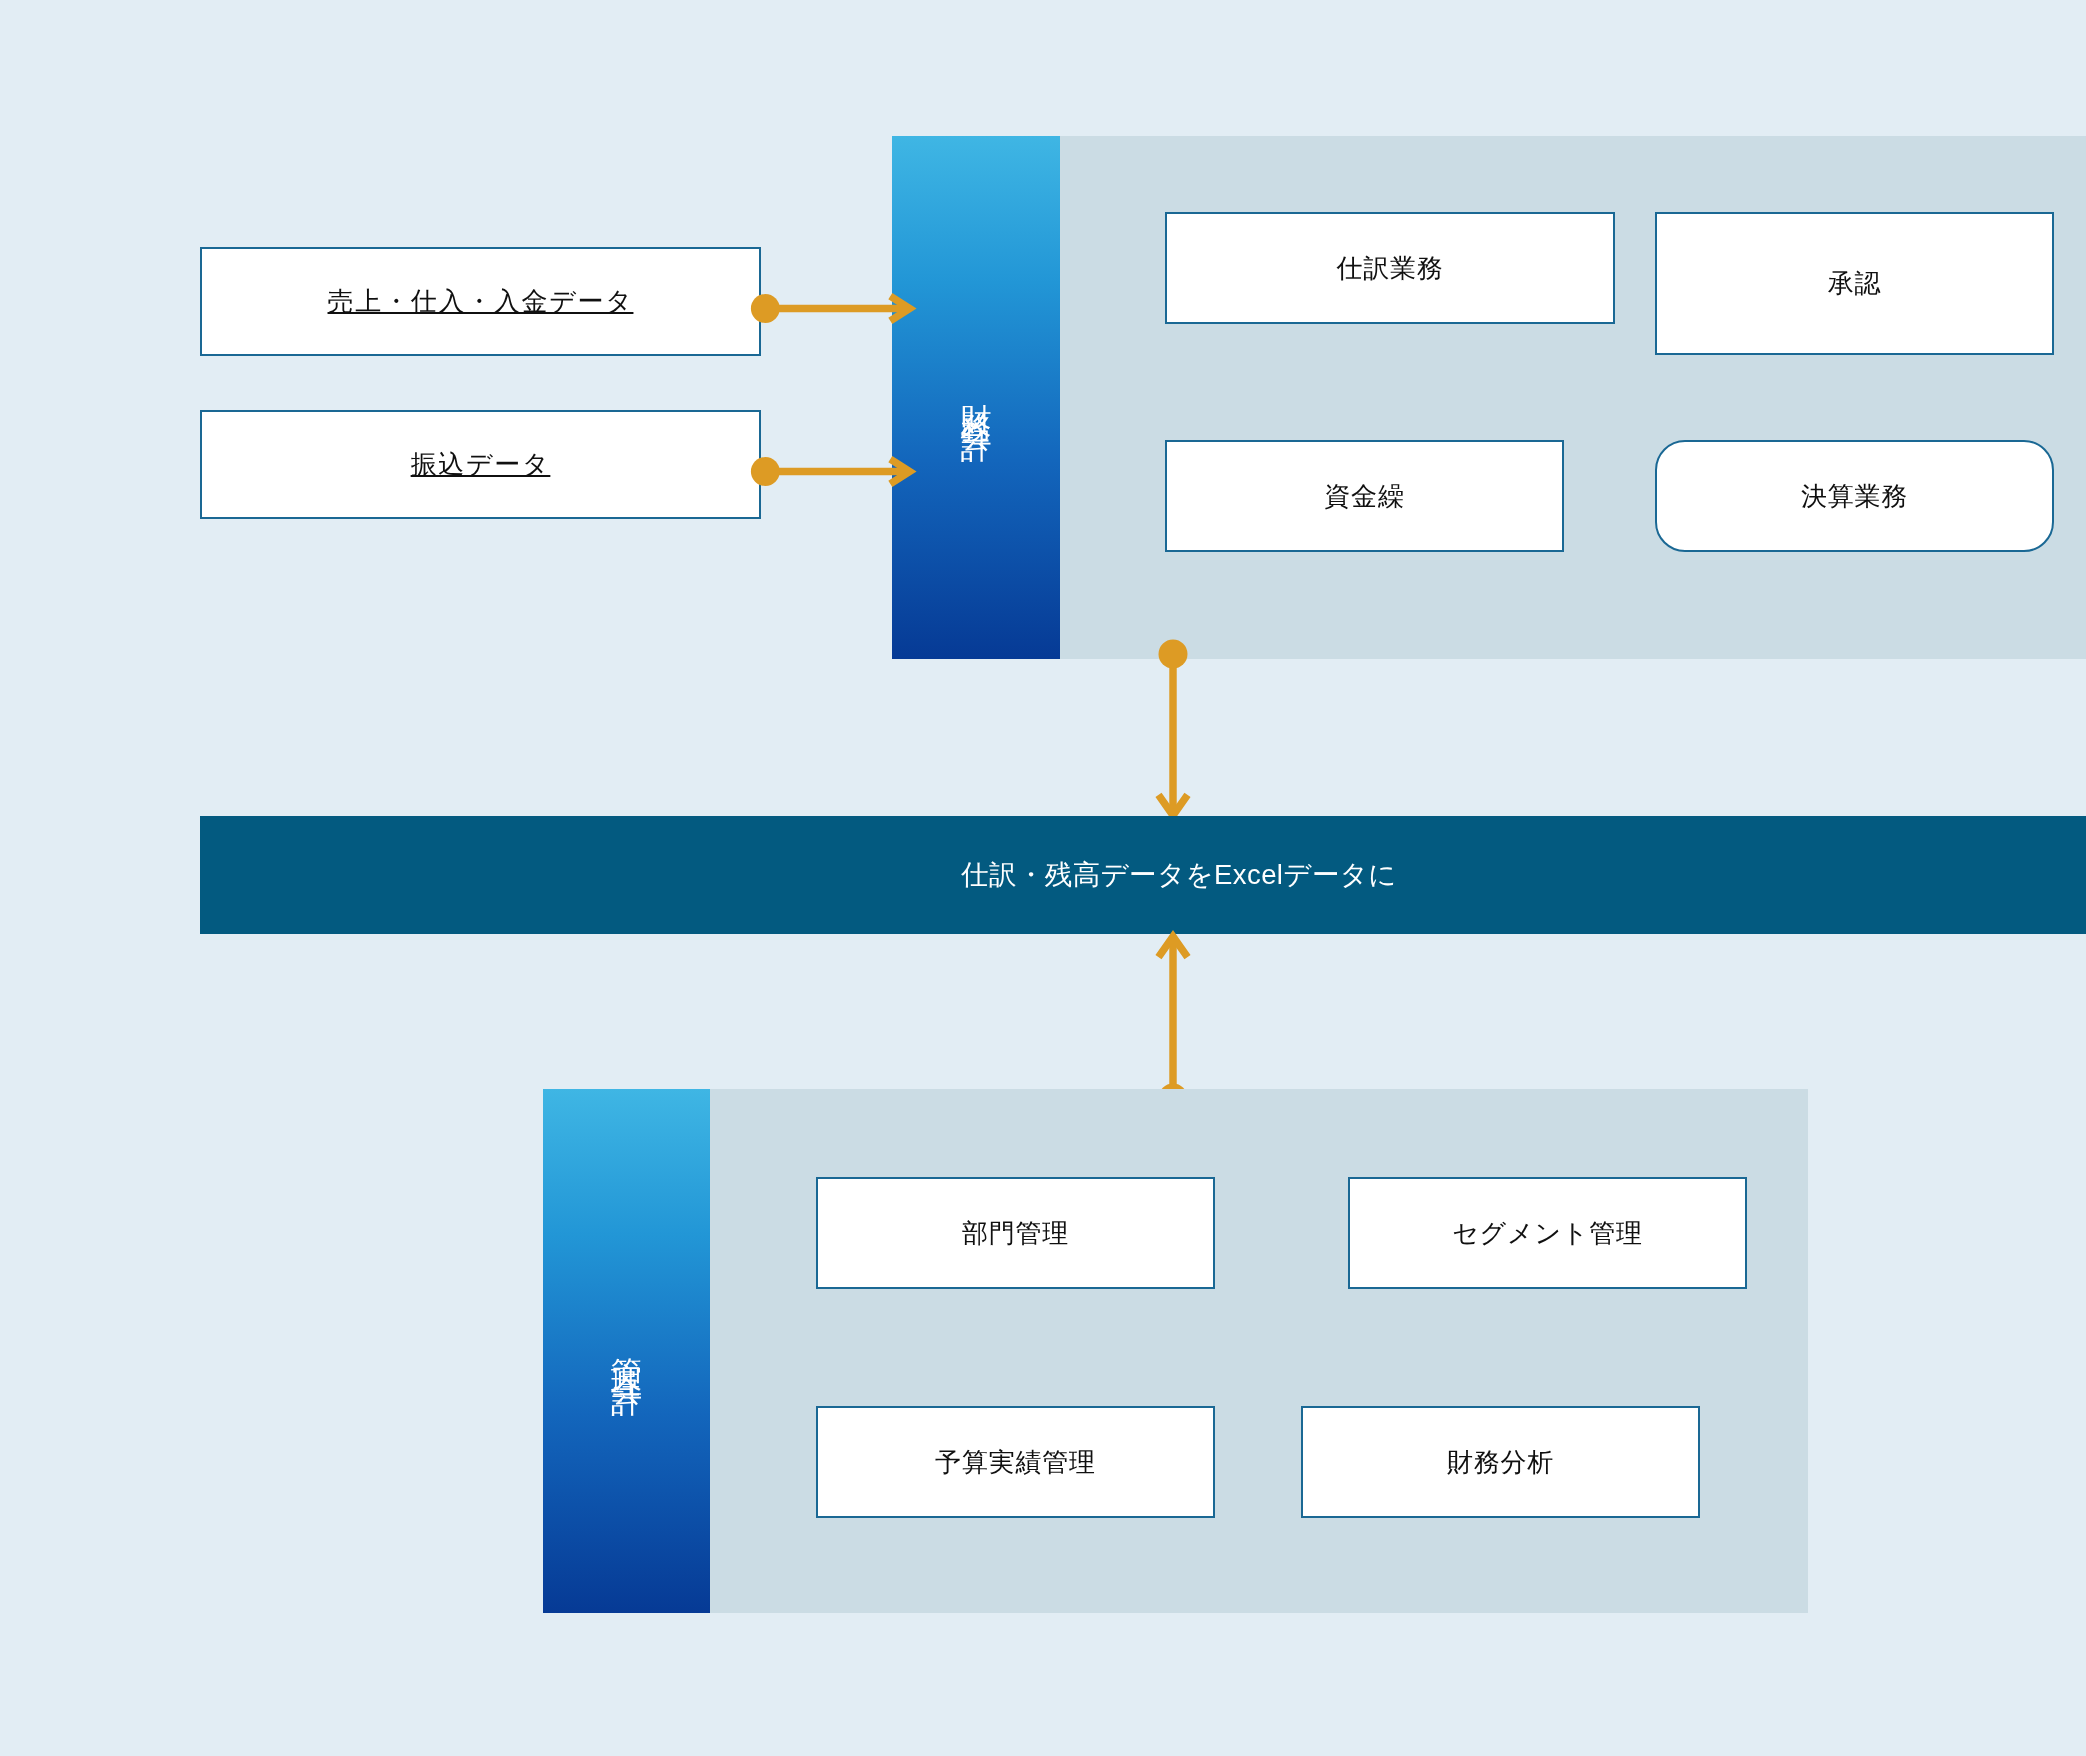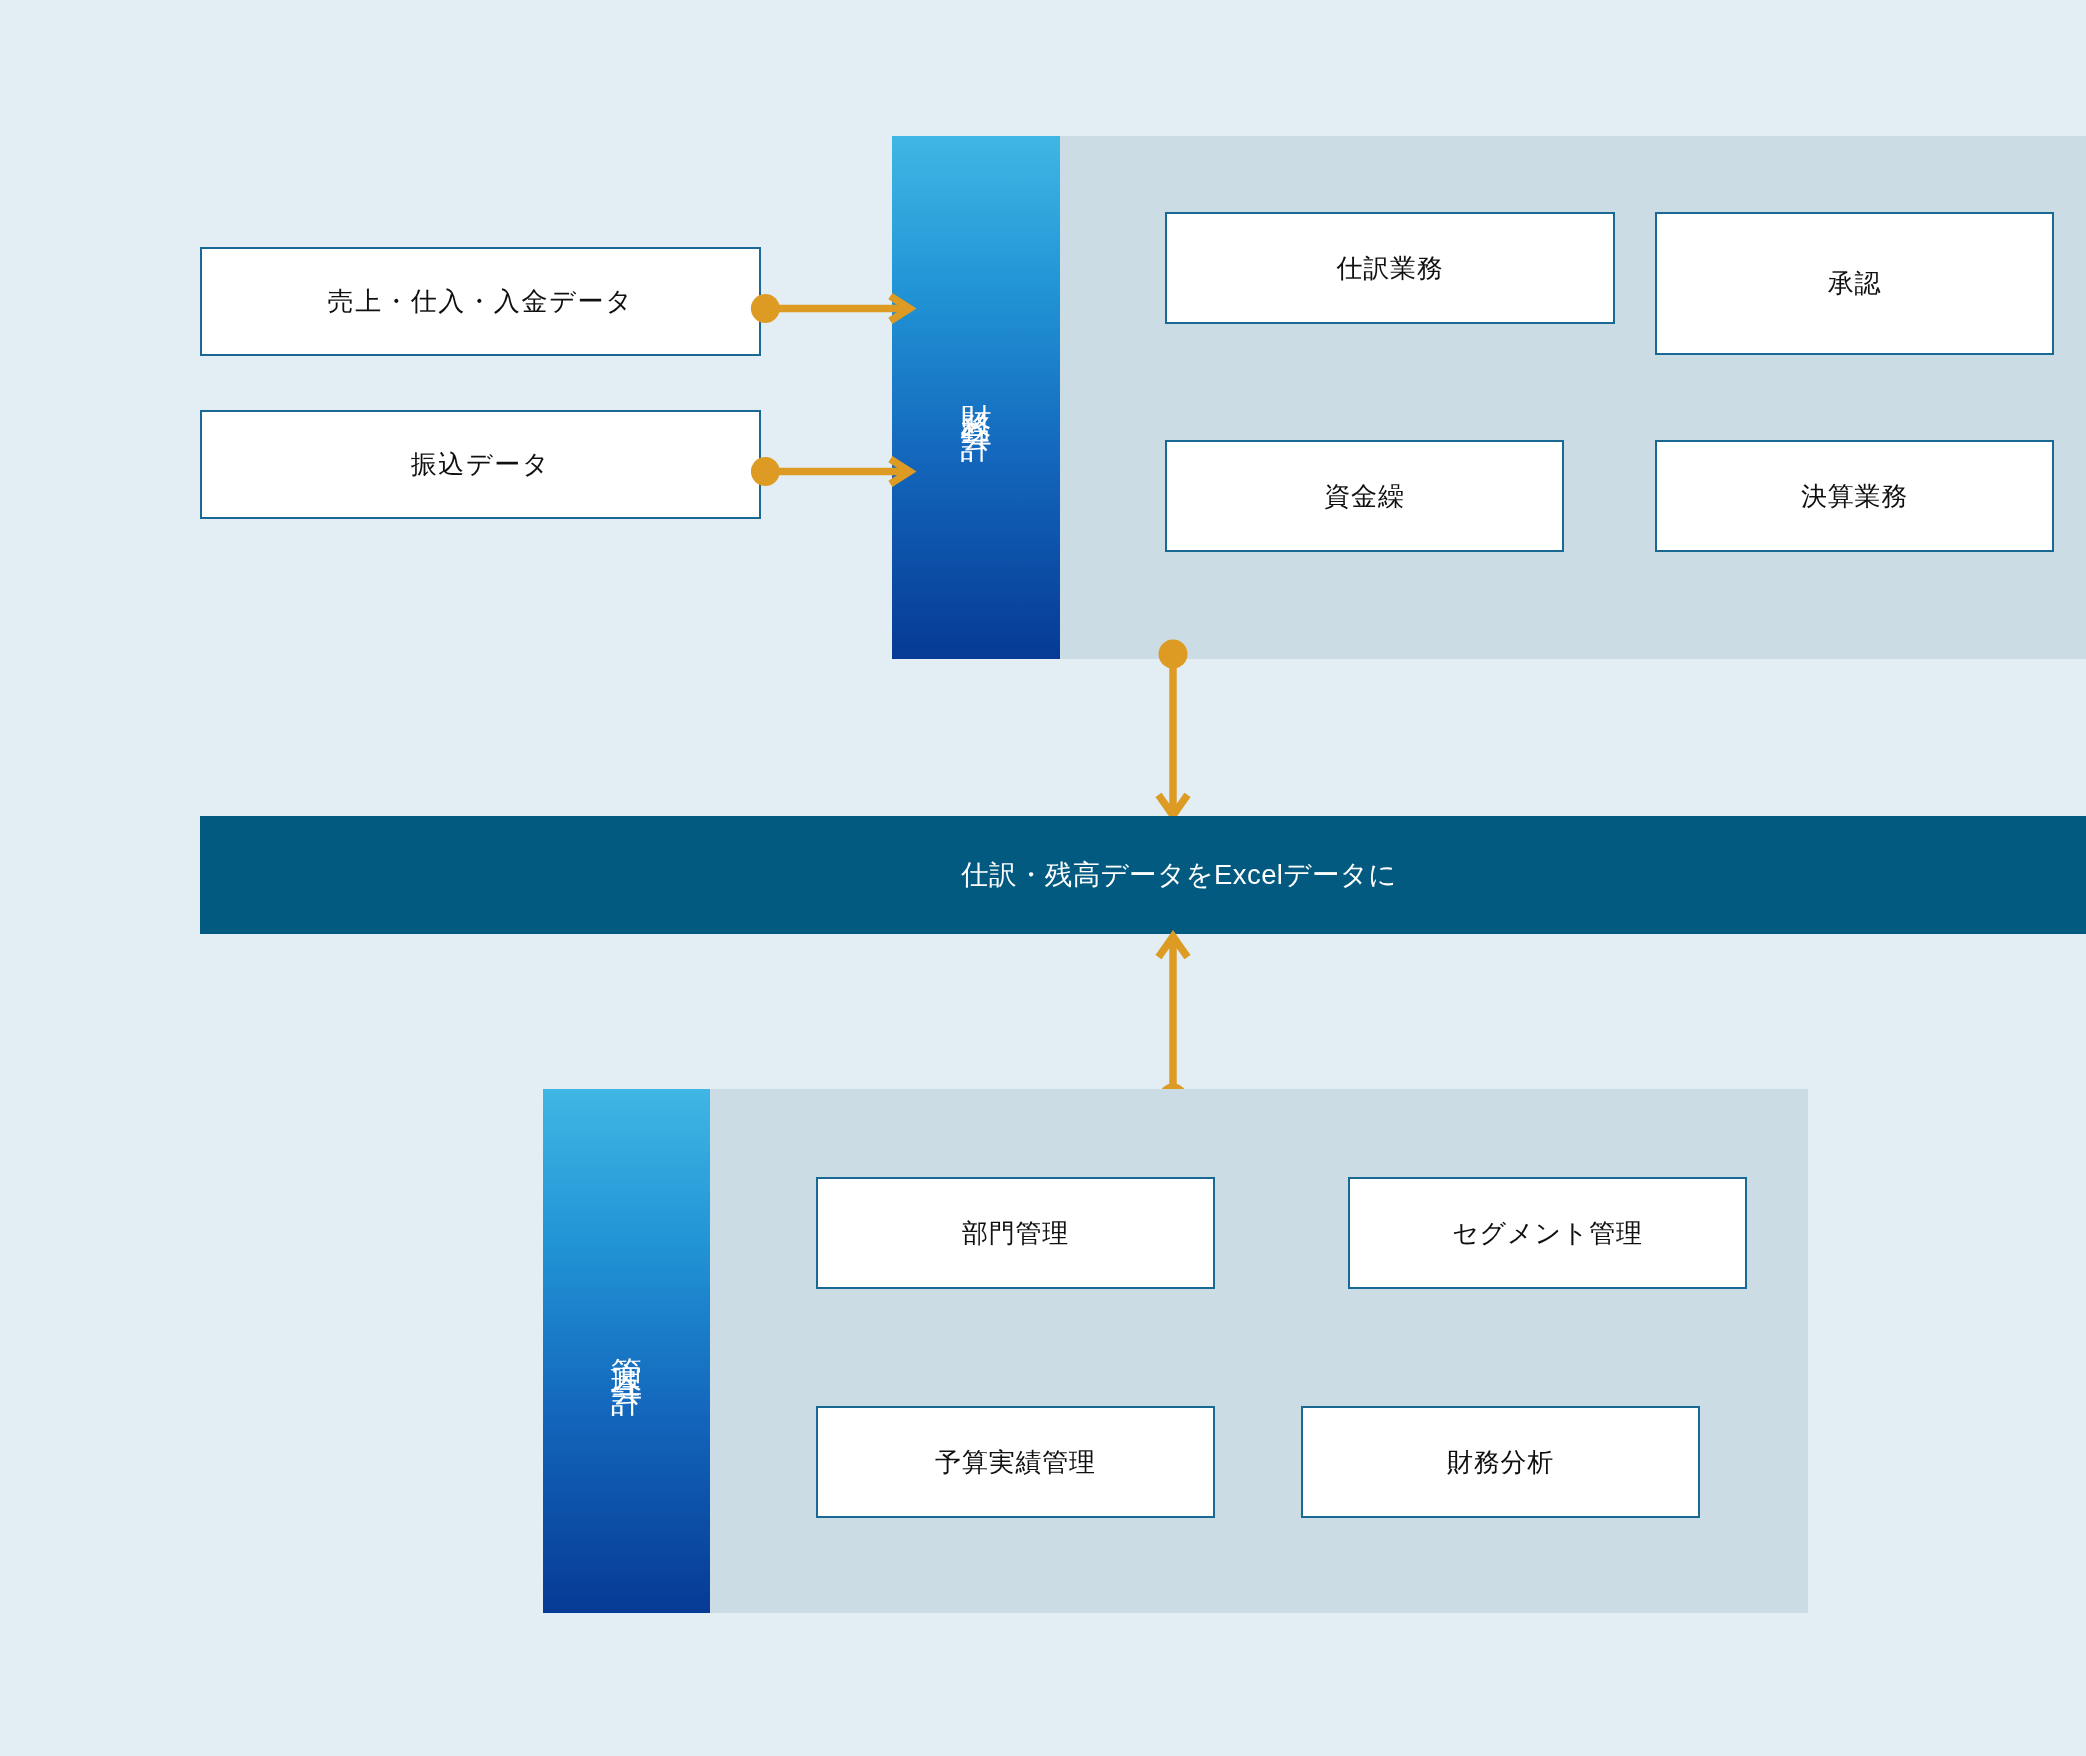--- a/index.html
+++ b/index.html
@@ -46,20 +46,21 @@
   .srcbox{
     position:absolute;
     background:#FFFFFF;
     border:2.9px solid #1A6894;
     display:flex;align-items:center;justify-content:center;
     box-sizing:border-box;
     color:#101010;
     font-size:26px;
     letter-spacing:1.7px;
     white-space:nowrap;
+    text-decoration:underline;
   }
 
   
   .banner{
     position:absolute;
     background:#035A80;
     display:flex;align-items:center;justify-content:center;
     color:#FFFFFF;
     font-size:27.5px;
     letter-spacing:0.4px;
@@ -83,21 +84,21 @@
 
   <div class="tile" style="left:1165px;top:212px;width:450px;height:112px;">
     <span>仕訳業務</span>
   </div>
   <div class="tile" style="left:1655px;top:212px;width:399px;height:143px;">
     <span>承認</span>
   </div>
   <div class="tile" style="left:1165px;top:440px;width:399px;height:112px;">
     <span>資金繰</span>
   </div>
-  <div class="tile" style="left:1655px;top:440px;width:399px;height:112px;">
+  <div class="tile" style="left:1655px;top:440px;width:399px;height:112px;border-radius:30px;">
     <span>決算業務</span>
   </div>
 
   <div class="srcbox" style="left:200px;top:247px;width:561px;height:109px;">
     <span>売上・仕入・入金データ</span>
   </div>
   <div class="srcbox" style="left:200px;top:410px;width:561px;height:109px;">
     <span>振込データ</span>
   </div>
 

